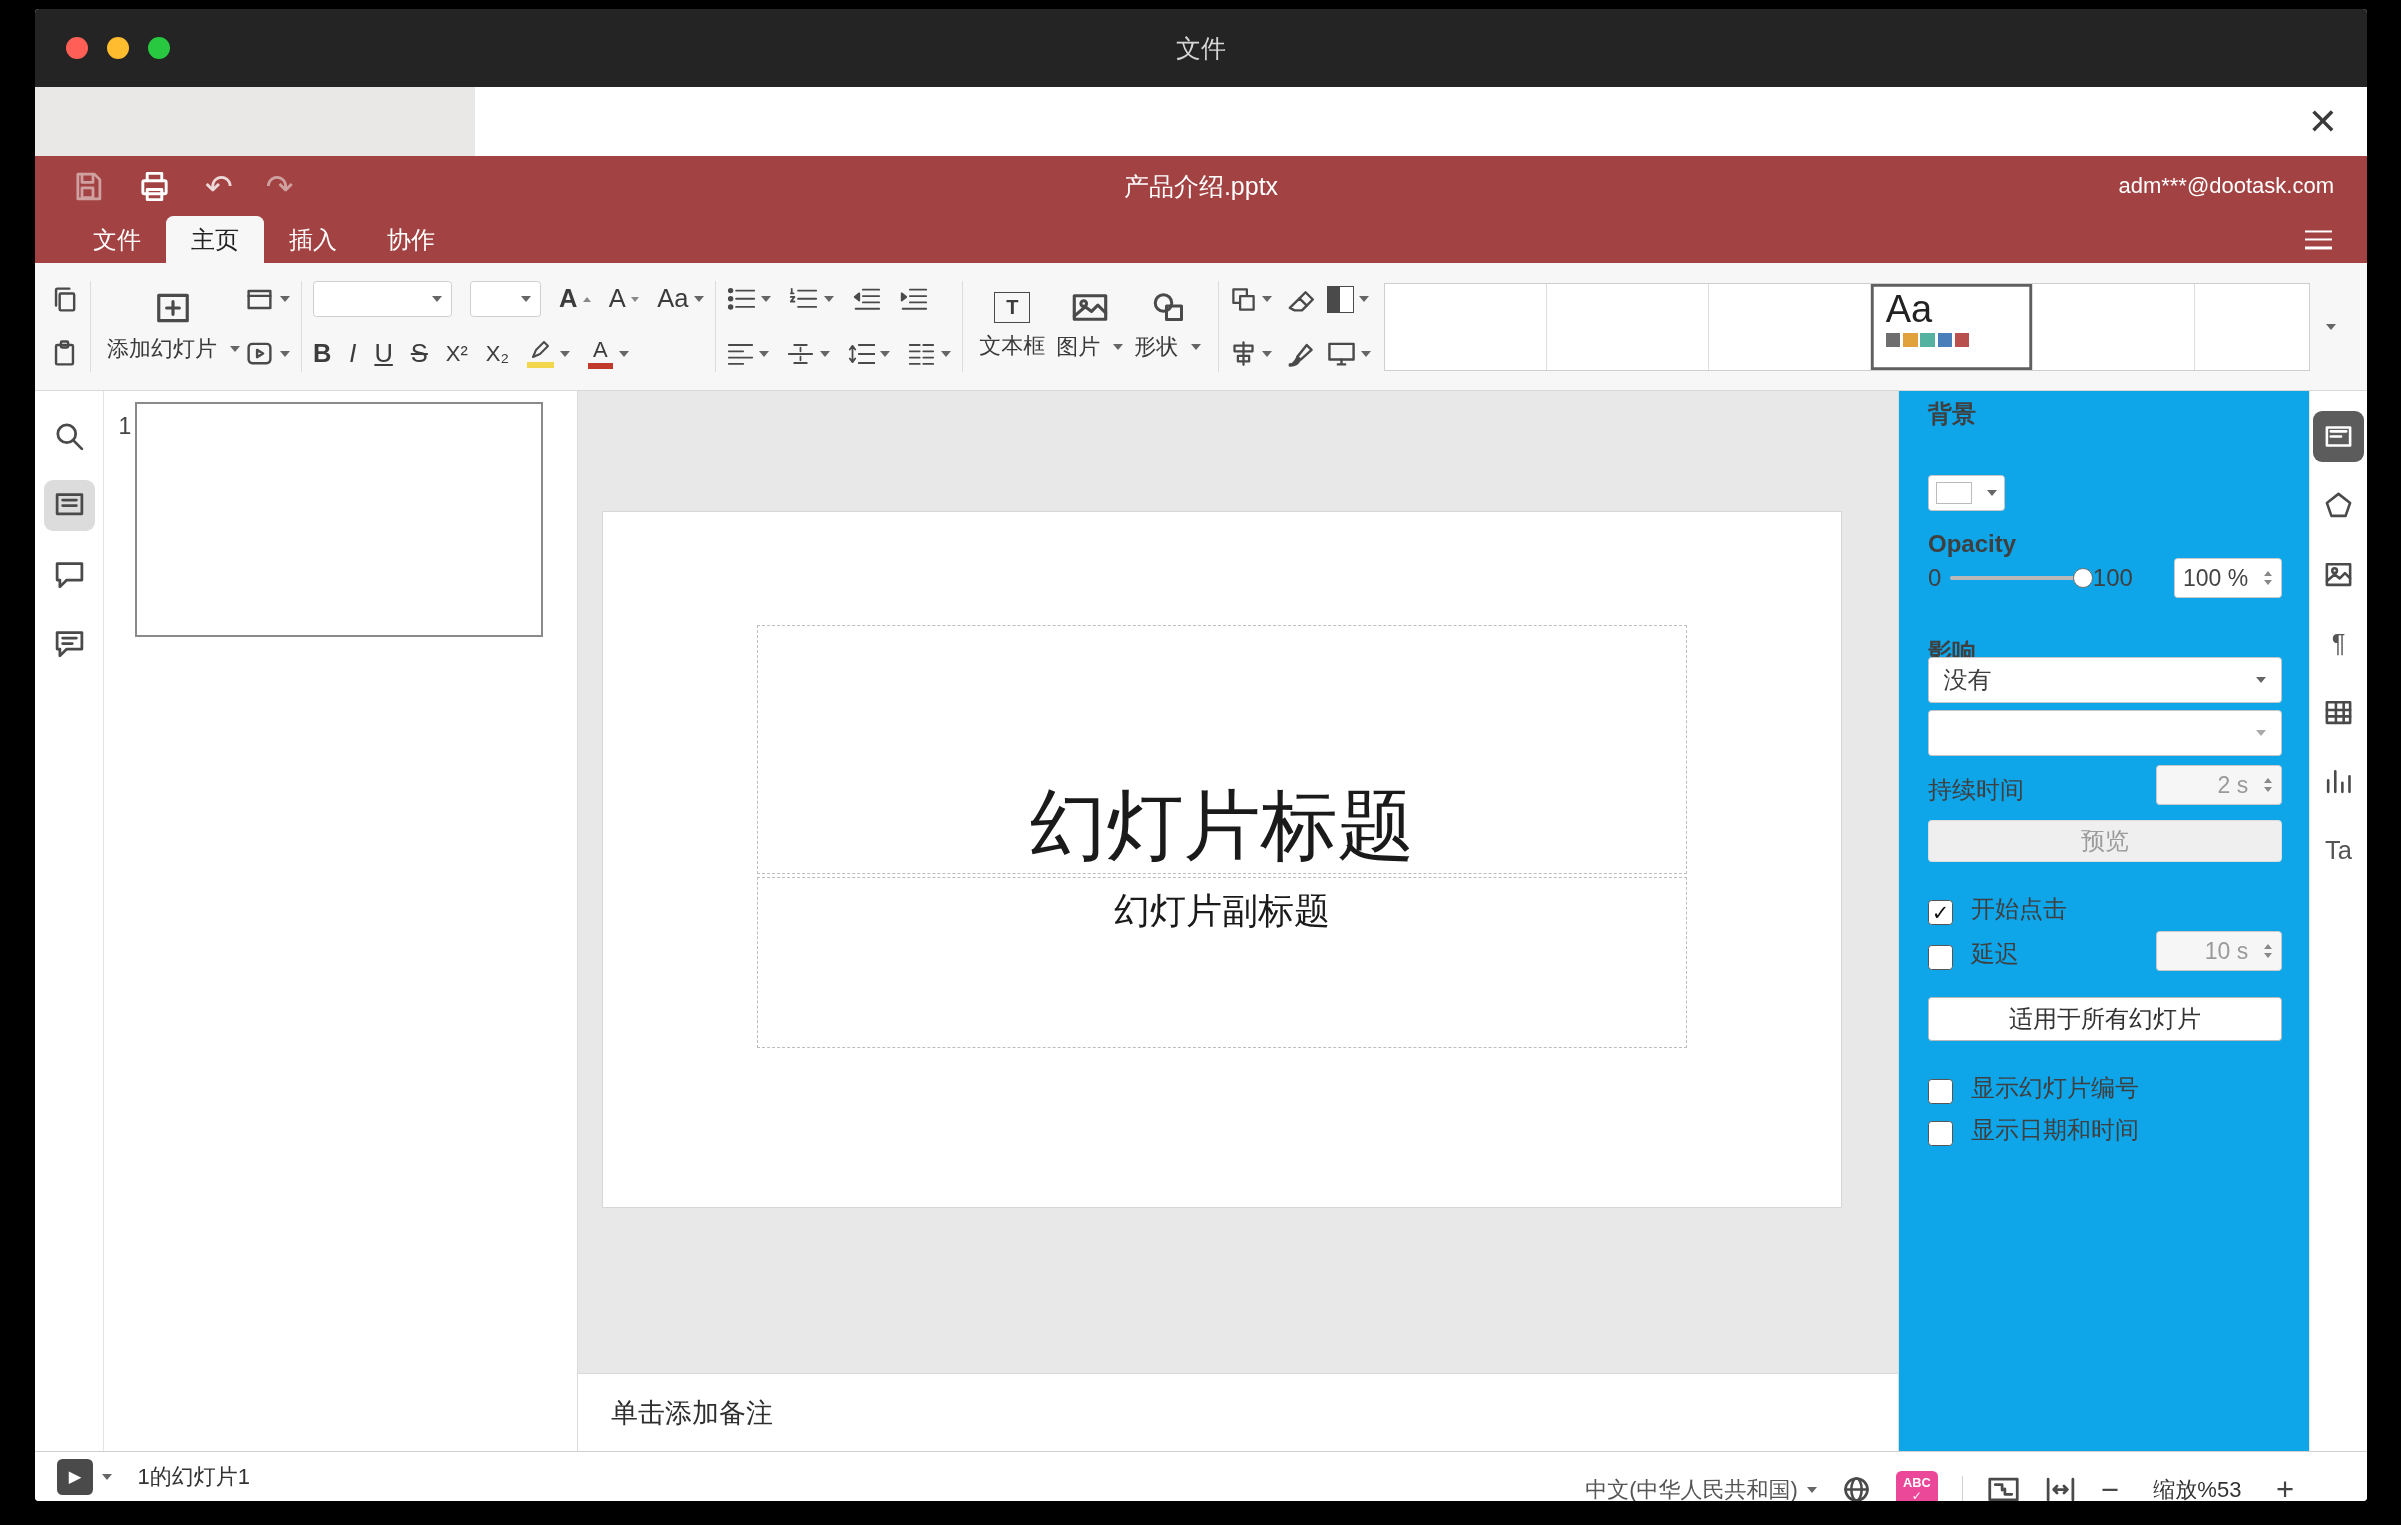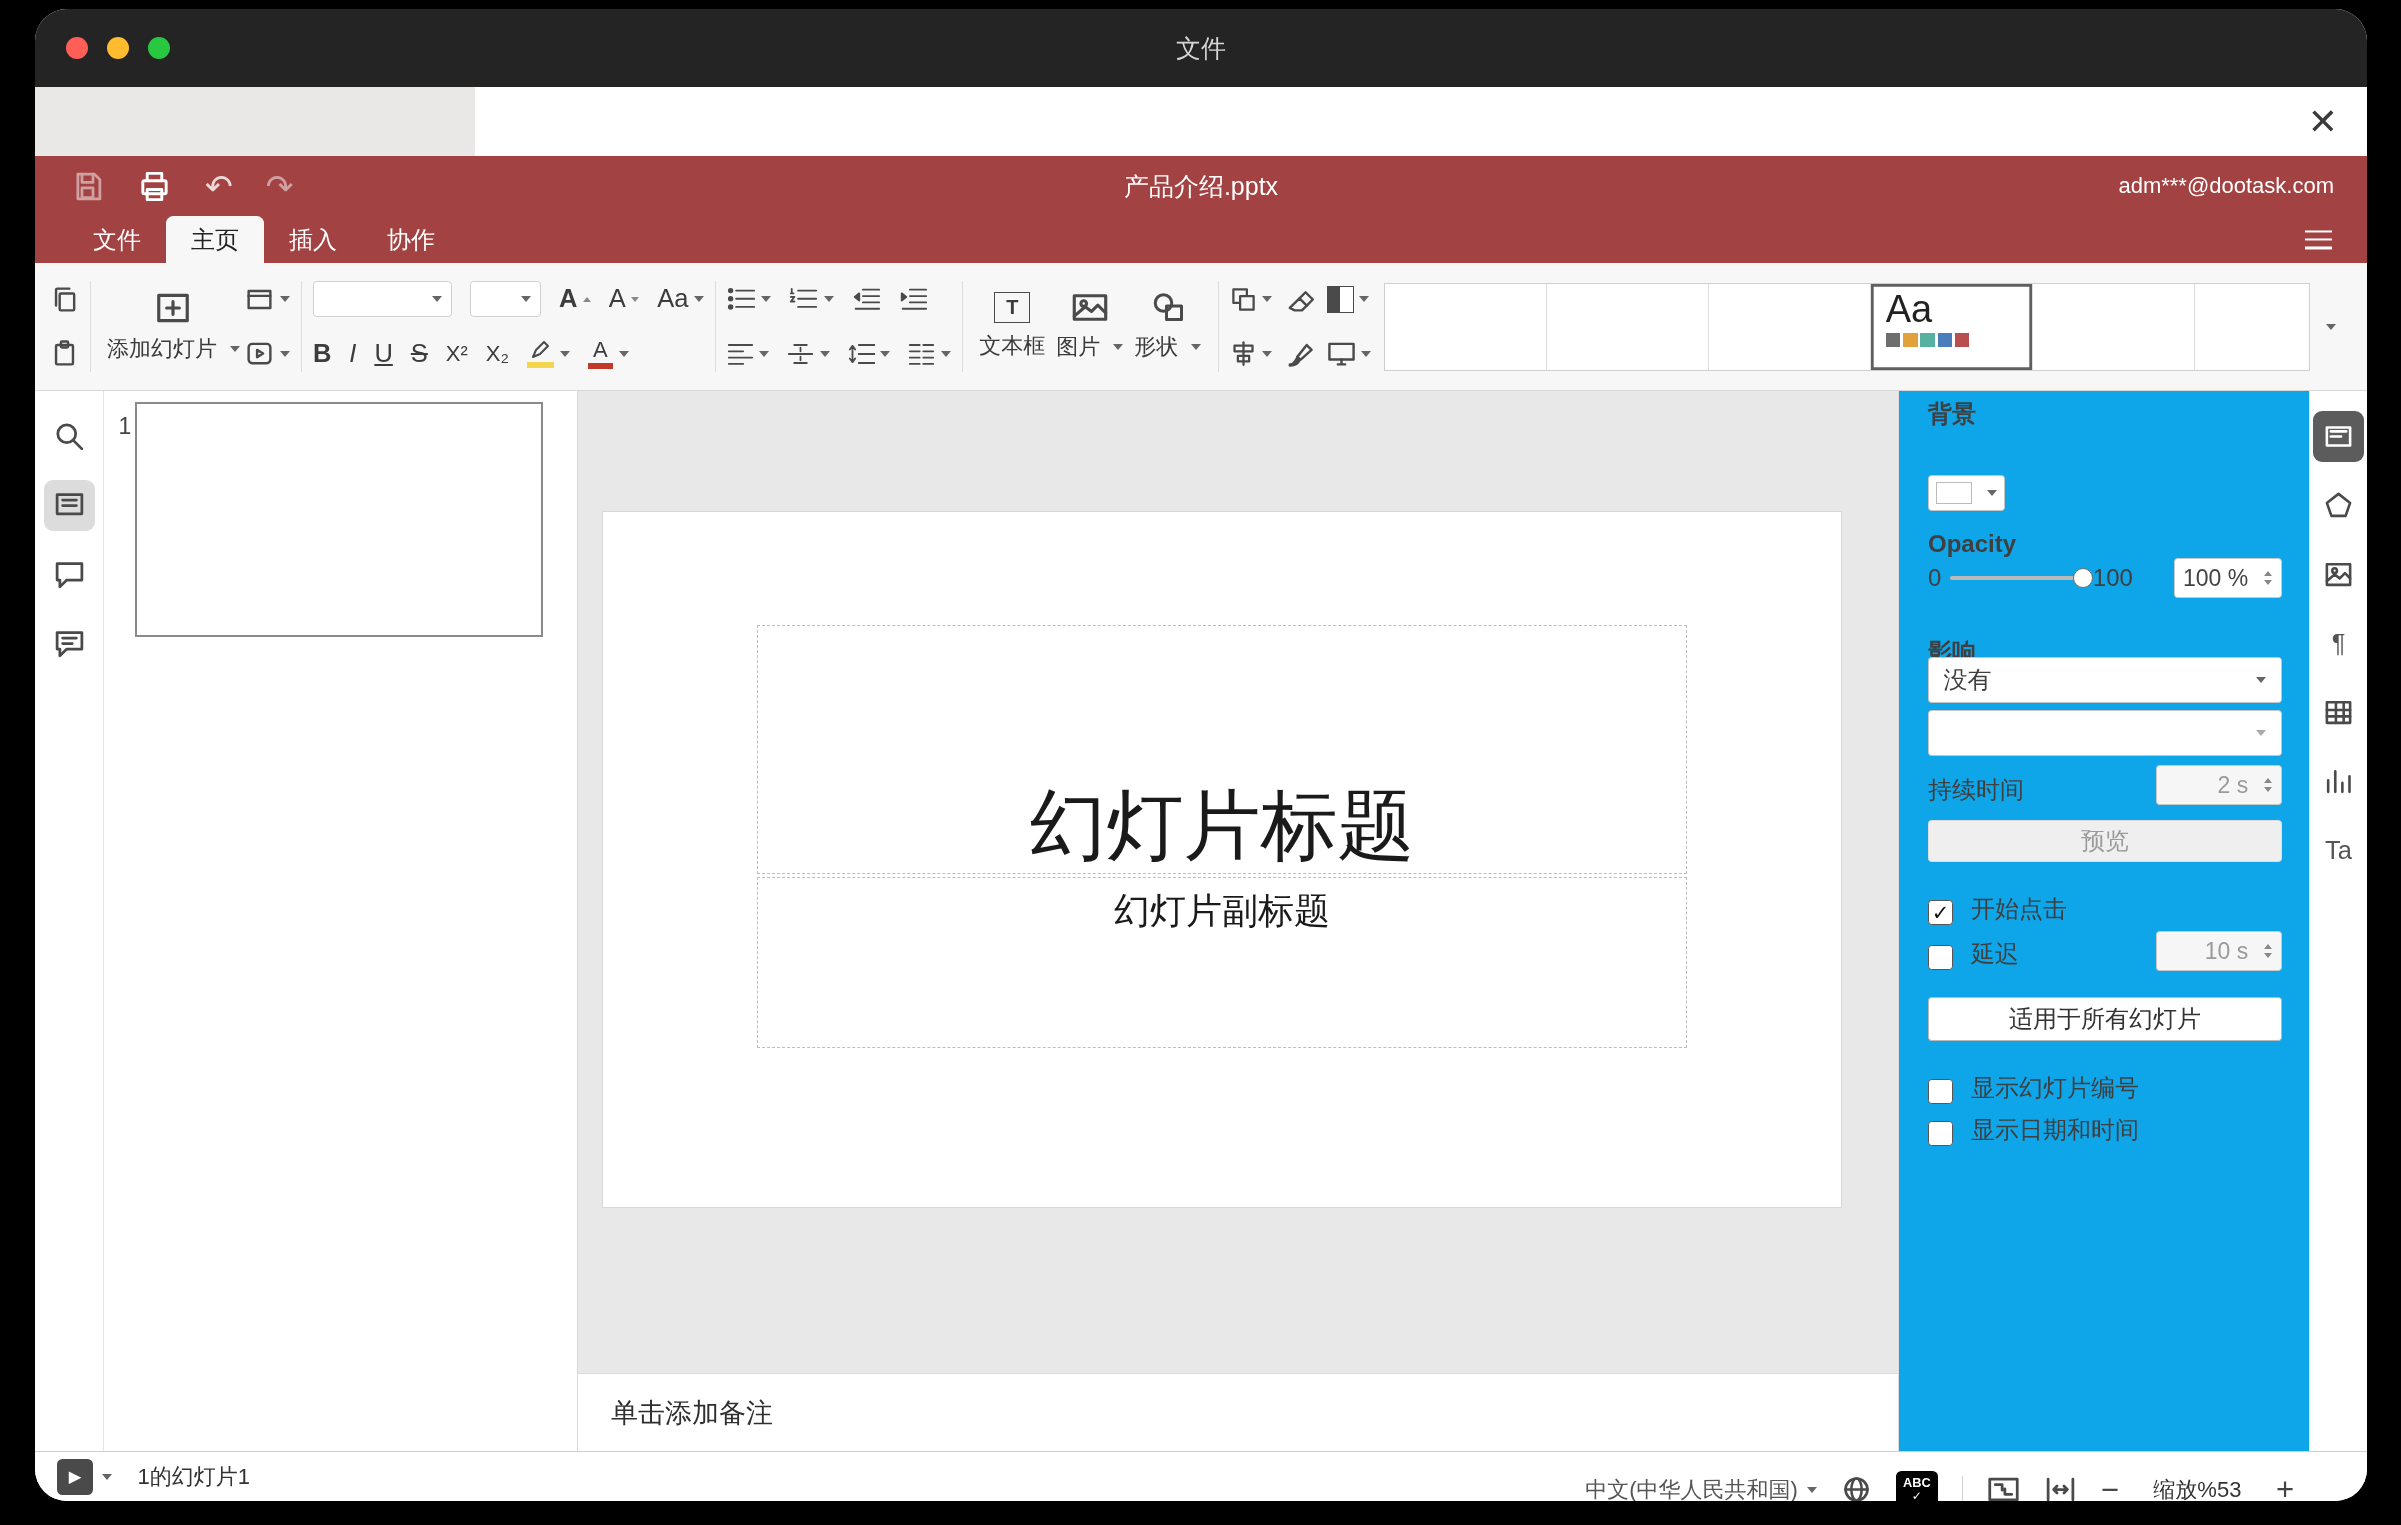--- a/index.html
+++ b/index.html
@@ -1,20 +1,20 @@
 <!DOCTYPE html>
 <html style="font-size:14.6px"><head>
 <meta charset="utf-8">
 <style>
   * { margin:0; padding:0; box-sizing:border-box; }
   html,body { width:2401px; height:1526px; background:#000; overflow:hidden;
     font-family:"Liberation Sans","DejaVu Sans",sans-serif; }
 
   .window { position:absolute; left:35px; top:9px; width:2332px; height:1492px;
-    border-radius:32px; overflow:hidden; background:#fff; display:flex; flex-direction:column; }
+    border-radius:4px; overflow:hidden; background:#fff; display:flex; flex-direction:column; }
 
   
   .titlebar { height:78px; background:#242424; position:relative; display:flex;
     align-items:center; justify-content:center; flex:0 0 auto; }
   .traffic { position:absolute; left:31px; top:0; height:100%; display:flex; align-items:center; gap:19px; }
   .light { width:22px; height:22px; border-radius:50%; }
   .light.red{ background:#ff5f57; } .light.yellow{ background:#febc2e; } .light.green{ background:#28c840; }
   .win-title { color:#d6d6d6; font-size:25px; }
 
   
@@ -135,21 +135,21 @@
     align-items:center; padding-top:20px; gap:18px; flex:0 0 auto; color:#555; }
   .ri-text { font-size:25.5px; color:#555; }
 
   
   .statusbar { height:50px; background:#fff; border-top:0.9px solid #cfcfcf; display:flex; align-items:center;
     padding:0 73px 0 22px; font-size:22px; color:#333; flex:0 0 auto; }
   .ss-btn { width:36px; height:36px; background:#4a4a4a; border-radius:5.5px; color:#fff; font-size:16.4px;
     display:flex; align-items:center; justify-content:center; }
   .sb-right { margin-left:auto; display:flex; align-items:center; gap:24px;margin-top:26px; }
   .lang { display:flex; align-items:center; gap:9px; color:#555; }
-  .abc-badge { width:42px; height:38px; background:#000000; border-radius:5.5px; color:#fff; display:flex;
+  .abc-badge { width:42px; height:38px; background:#ec4899; border-radius:5.5px; color:#fff; display:flex;
     flex-direction:column; align-items:center; justify-content:center; line-height:1; }
   .abc-badge .t { font-size:12.8px; font-weight:bold; } .abc-badge .c { font-size:12px; }
   .sb-sep { width:0.9px; height:27px; background:#d0d0d0; }
   .zoomtxt { min-width:109px; text-align:center; }
   .sb-glyph { font-size:31px; color:#444; line-height:1; }
 </style>
 </head>
 <body>
 
 <div class="window">

